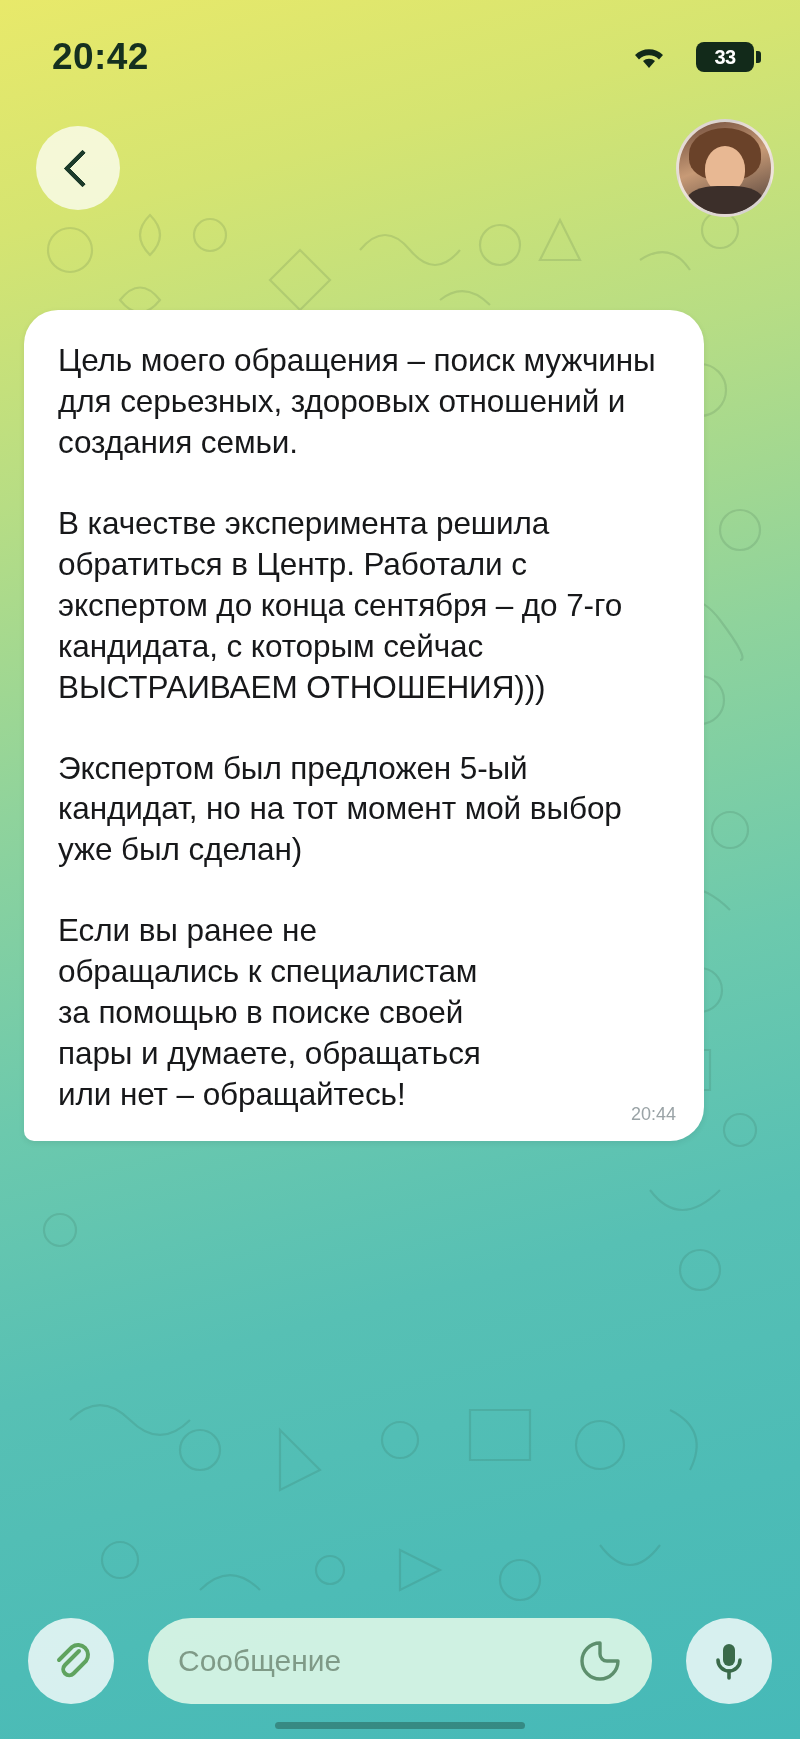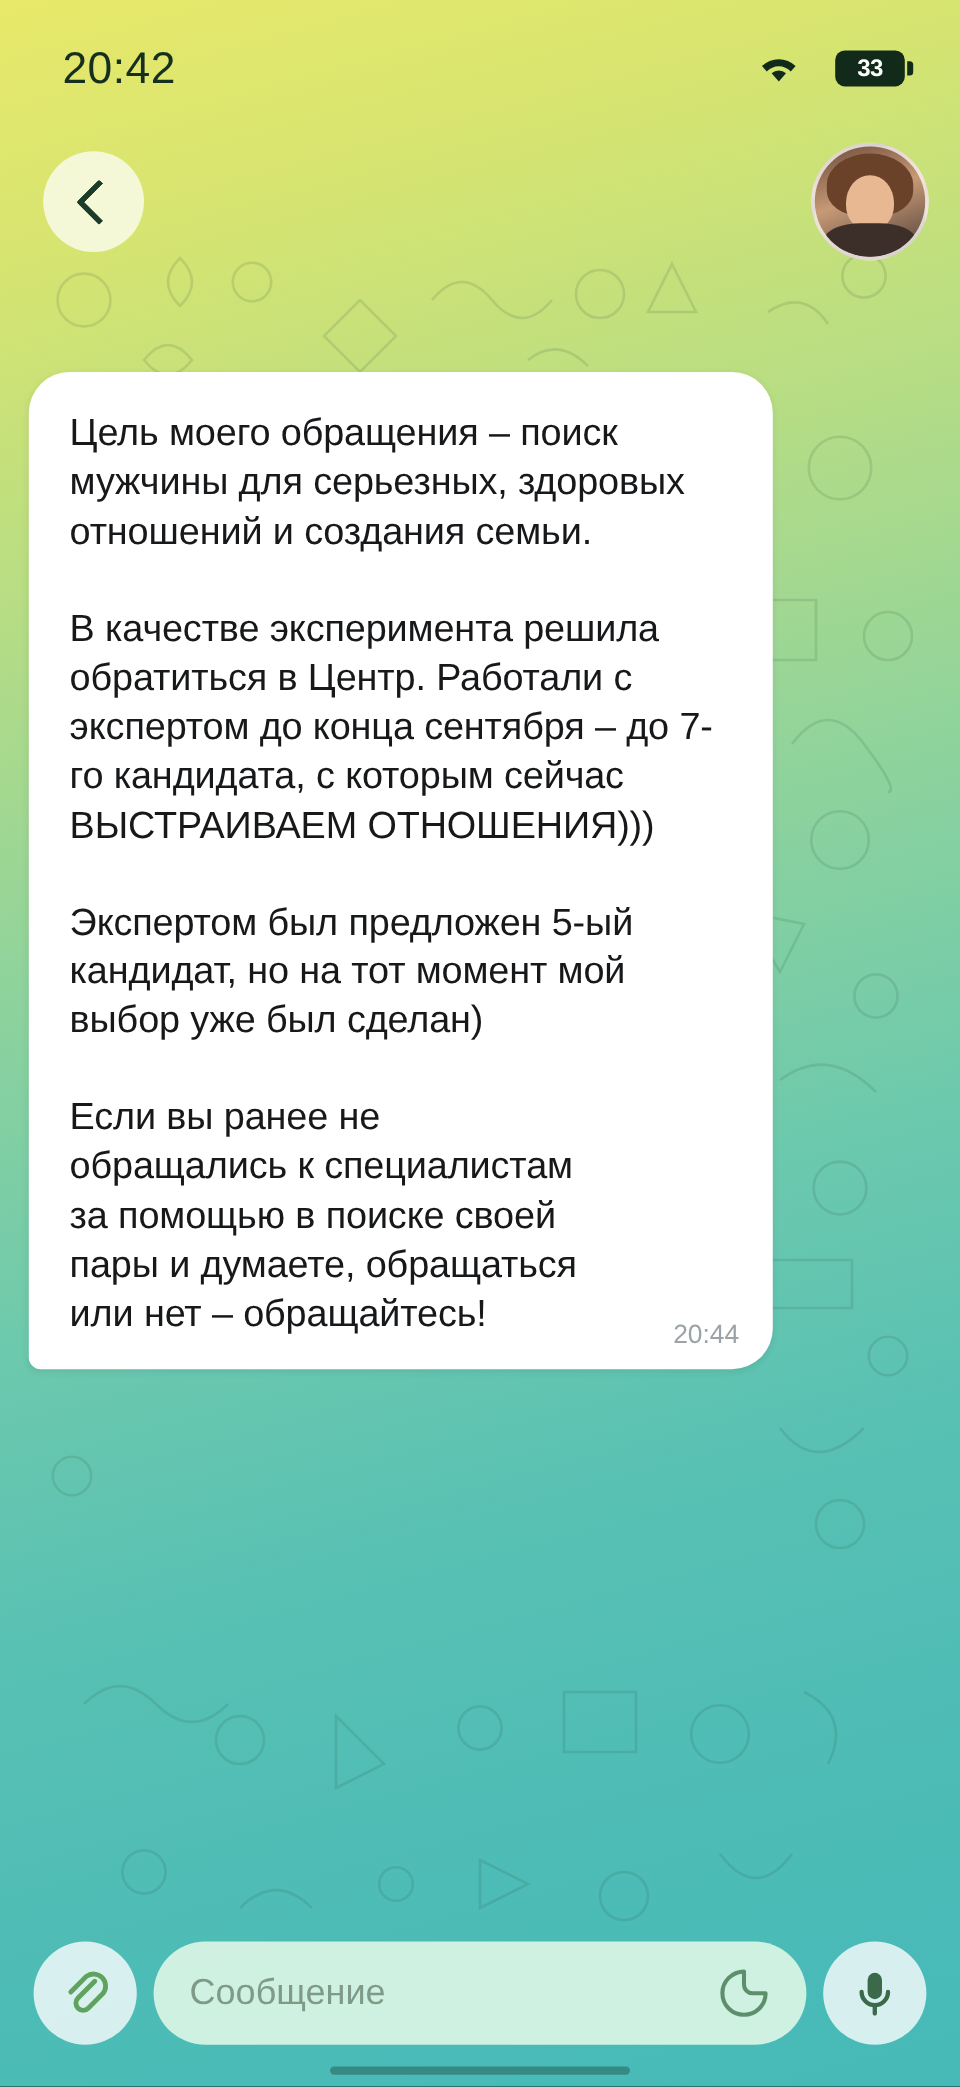--- a/index.html
+++ b/index.html
@@ -44,21 +44,21 @@
     height: 108px;
     display: flex;
     align-items: center;
     justify-content: space-between;
     padding: 0 46px 0 52px;
     box-sizing: border-box;
     color: #15301f;
   }
   .status-time {
     font-size: 37px;
-    font-weight: 400;
+    font-weight: 700;
     letter-spacing: 0.4px;
     margin-top: 6px;
   }
   .status-right {
     display: flex;
     align-items: center;
     gap: 27px;
     margin-top: 6px;
   }
   .battery {
@@ -179,21 +179,21 @@
   }
 
   
   .messages {
     position: relative;
     padding: 92px 0 0 0;
   }
   .bubble {
     position: relative;
     margin-left: 24px;
-    width: 620px;
+    width: 680px;
     background: #ffffff;
     border-radius: 34px;
     border-bottom-left-radius: 10px;
     padding: 30px 30px 26px 34px;
     box-sizing: border-box;
     box-shadow: 0 2px 6px rgba(0,0,0,0.08);
   }
   .bubble p {
     margin: 0;
     font-size: 31.5px;
@@ -201,41 +201,41 @@
     color: #17181a;
     letter-spacing: -0.1px;
   }
   .bubble p + p {
     margin-top: 40px;
   }
   .bubble .meta {
     position: absolute;
     right: 28px;
     bottom: 16px;
-    font-size: 22px;
+    font-size: 18px;
     color: #9aa3a6;
     text-align: right;
   }
   .last-line {
     display: inline-block;
     max-width: 440px;
   }
 
   
   .composer {
     position: absolute;
     left: 0;
     right: 0;
     bottom: 26px;
     height: 104px;
     display: flex;
     align-items: center;
     padding: 0 28px;
     box-sizing: border-box;
-    gap: 14px;
+    gap: 34px;
   }
   .round-btn {
     width: 86px;
     height: 86px;
     border-radius: 50%;
     background: rgba(255,255,255,0.78);
     display: flex;
     align-items: center;
     justify-content: center;
     flex: none;

